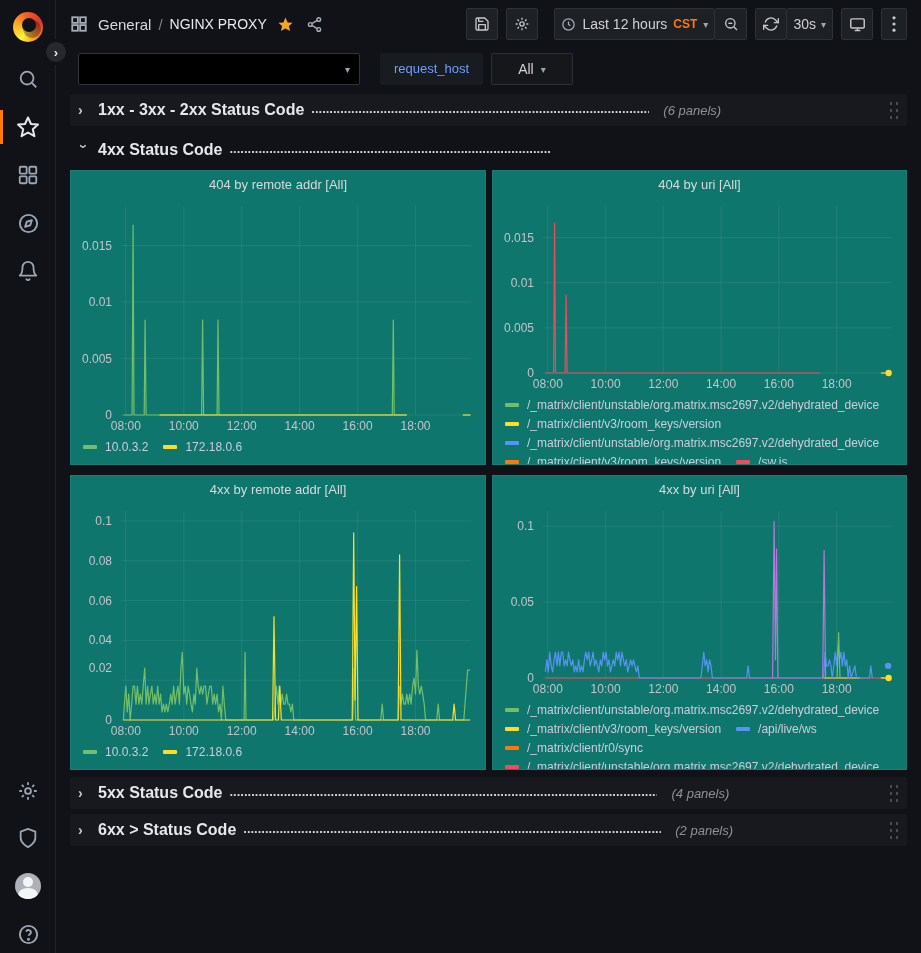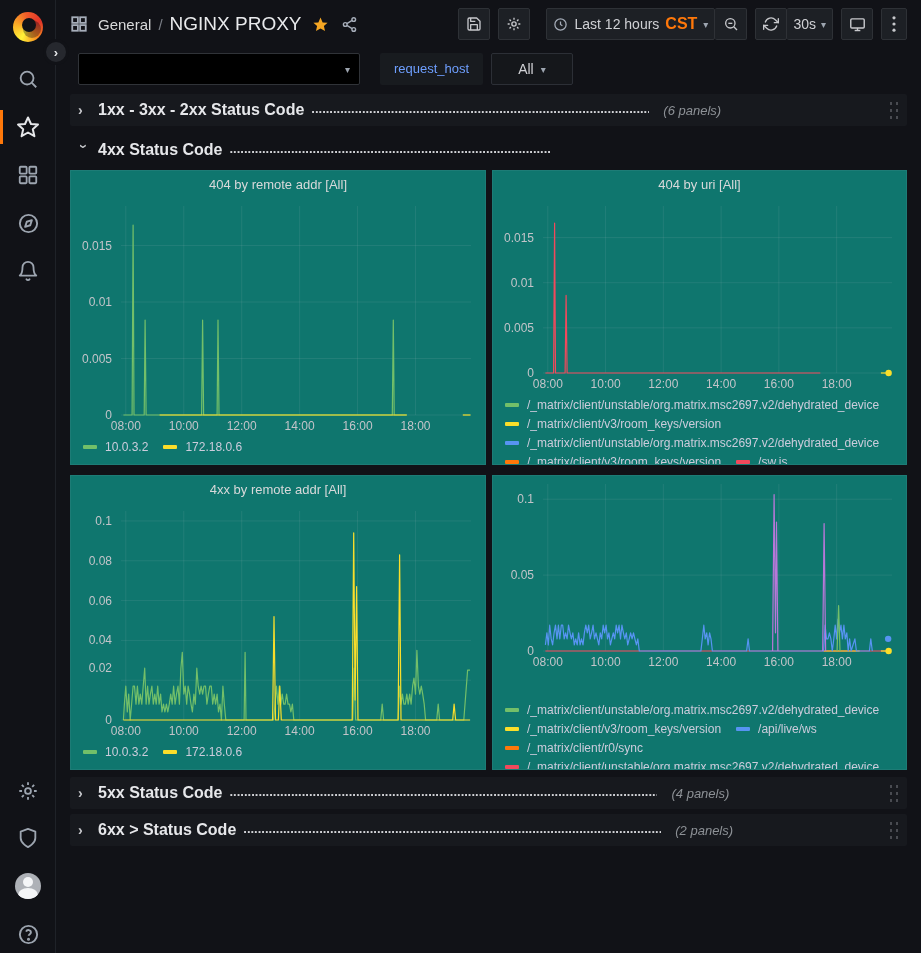--- a/index.html
+++ b/index.html
@@ -20,31 +20,31 @@
                   color:#E8E9EB; font-size:13px; font-weight:700; }
   #star-active-bar { position:absolute; left:0; top:110px; width:3px; height:34px; background:#FF780A; }
   .avatar-circle { width:26px; height:26px; border-radius:50%; background:#AEB1B7; position:relative; overflow:hidden; }
   .avatar-circle::before { content:""; position:absolute; left:8px; top:4px; width:10px; height:10px; border-radius:50%; background:#F4F5F7; }
   .avatar-circle::after { content:""; position:absolute; left:3px; top:15px; width:20px; height:14px; border-radius:50%; background:#F4F5F7; }
 
   
   #topnav { position:absolute; left:56px; top:0; width:865px; height:48px; display:flex; align-items:center; padding:0 14px; }
   .crumb-section { color:#D8D9DA; font-size:15px; margin-left:10px; }
   .crumb-sep { color:#7B7F87; font-size:15px; margin:0 7px; }
-  .crumb-title { color:#E9EAEC; font-size:19px;text-align:center; }
+  .crumb-title { color:#E9EAEC; font-size:14px;text-align:center; }
   .tb-icon { color:#A6ADB9; display:flex; align-items:center; }
   #nav-star { color:#F5A623; margin-left:10px; }
   #nav-share { margin-left:12px; }
   #topnav-right { margin-left:auto; display:flex; align-items:center; gap:8px; }
   .btn-sq { height:32px; min-width:32px; background:#1D2025; border:1px solid #2E3136; border-radius:2px;
             display:flex; align-items:center; justify-content:center; color:#C7C8CC; padding:0 6px; }
   .btn-group { display:flex; align-items:stretch; }
   .btn-group .btn-sq + .btn-sq { border-left:none; }
   .time-text { font-size:14px; color:#D0D1D5; margin:0 6px 0 7px; }
-  .tz { font-size:16px; font-weight:700; color:#FF780A; margin-right:6px; }
+  .tz { font-size:12px; font-weight:700; color:#FF780A; margin-right:6px; }
   .chev { color:#9DA5B0; font-size:10px; }
   .refresh-val { font-size:14px; color:#D0D1D5; margin-right:5px; }
 
   
   #varbar { position:absolute; left:56px; top:50px; width:865px; height:38px; display:flex; align-items:center; padding:0 14px; }
   .var-label { height:32px; line-height:32px; padding:0 14px; background:#181B1F; color:#6E9FFF; font-size:13px; font-weight:500; border-radius:2px; }
   #var-ds-value { width:282px; height:32px; margin-left:8px; background:#000; border:1px solid #303338; border-radius:2px;
                   display:flex; align-items:center; justify-content:flex-end; padding-right:9px; }
   #var-host-label { margin-left:20px; }
   #var-host-value { height:32px; margin-left:8px; background:#15171B; border:1px solid #2C2F36; border-radius:2px;
@@ -394,20 +394,21 @@
             <span>10.0.3.2</span>
           </div>
           <div class="litem">
             <span class="sw" style="background: rgb(250, 222, 42);"></span>
             <span>172.18.0.6</span>
           </div>
         </div>
     </div>
 
     <div class="panel" style="left:436px; top:387px; width:415px; height:295px">
+      <div class="panel-title">4xx by uri [All]</div>
       <div class="plot">
           <svg width="405" height="194">
             <line x1="50.813793103448276" x2="50.813793103448276" y1="8" y2="175" stroke="rgba(204,204,220,0.10)" stroke-width="1"></line>
             <line x1="108.57931034482758" x2="108.57931034482758" y1="8" y2="175" stroke="rgba(204,204,220,0.10)" stroke-width="1"></line>
             <line x1="166.34482758620692" x2="166.34482758620692" y1="8" y2="175" stroke="rgba(204,204,220,0.10)" stroke-width="1"></line>
             <line x1="224.1103448275862" x2="224.1103448275862" y1="8" y2="175" stroke="rgba(204,204,220,0.10)" stroke-width="1"></line>
             <line x1="281.8758620689655" x2="281.8758620689655" y1="8" y2="175" stroke="rgba(204,204,220,0.10)" stroke-width="1"></line>
             <line x1="339.64137931034486" x2="339.64137931034486" y1="8" y2="175" stroke="rgba(204,204,220,0.10)" stroke-width="1"></line>
             <line x1="46" x2="395" y1="175" y2="175" stroke="rgba(204,204,220,0.10)" stroke-width="1"></line>
             <line x1="46" x2="395" y1="99.09090909090908" y2="99.09090909090908" stroke="rgba(204,204,220,0.10)" stroke-width="1"></line>

